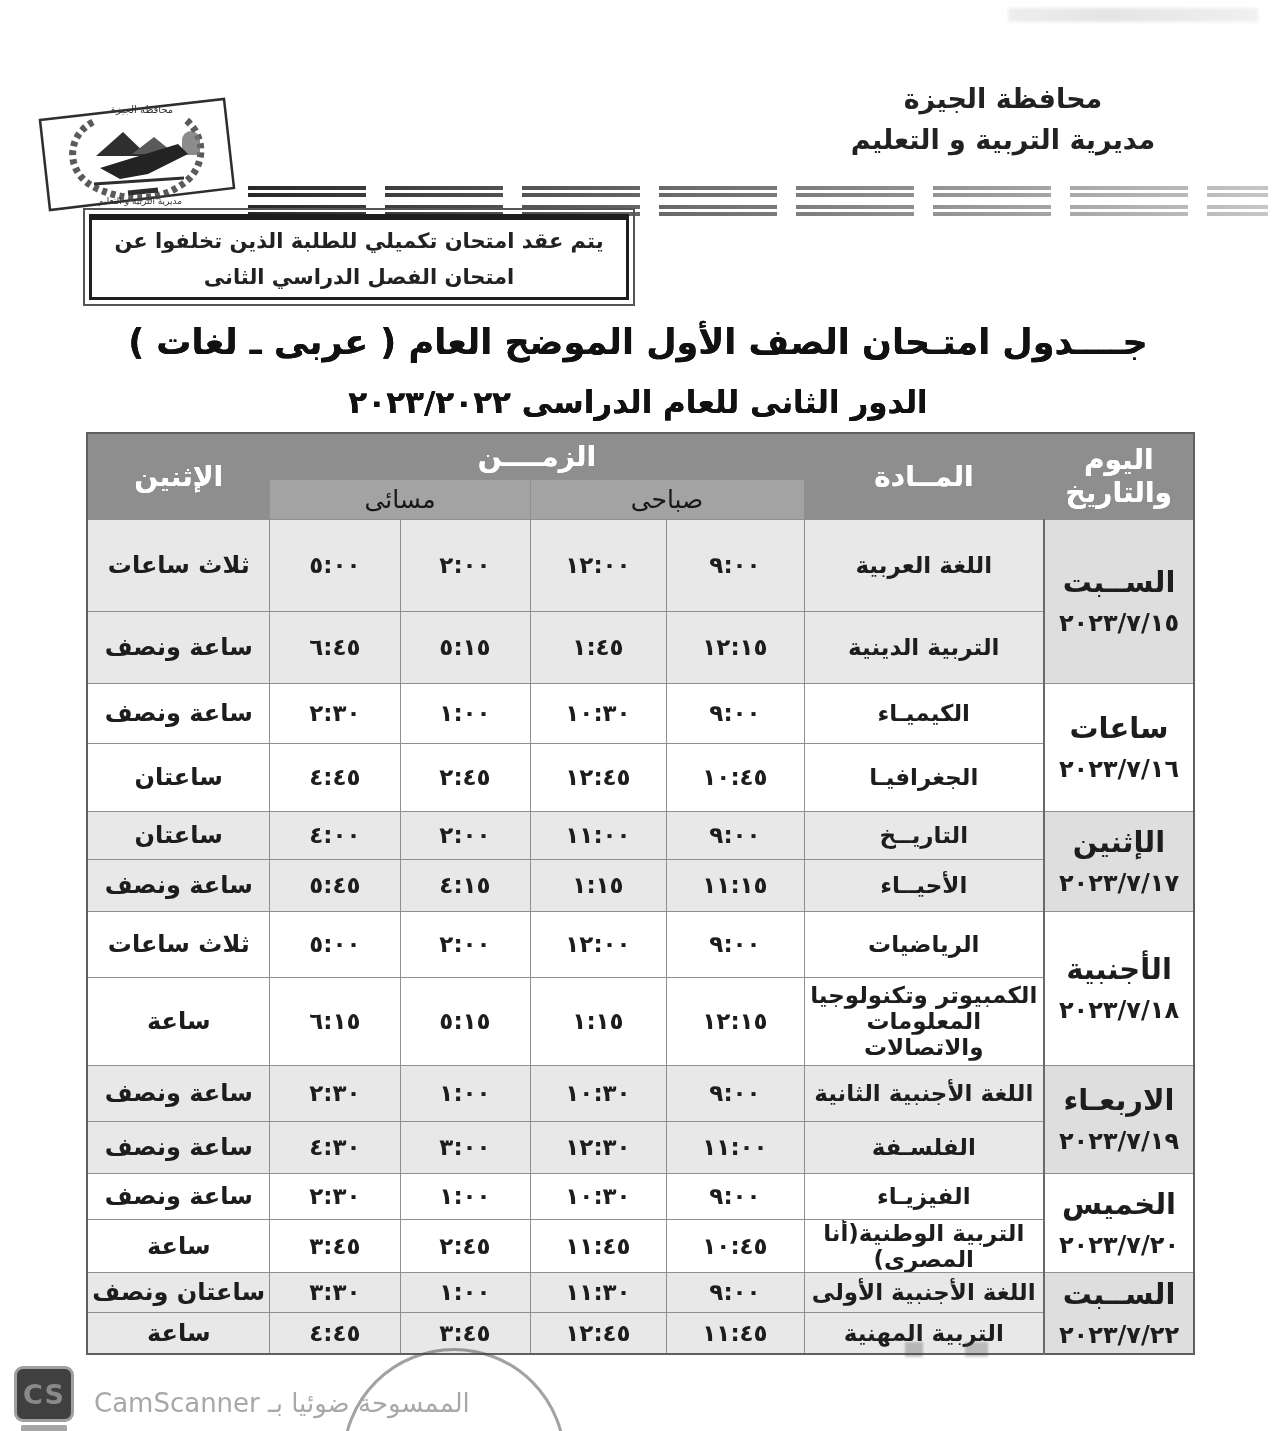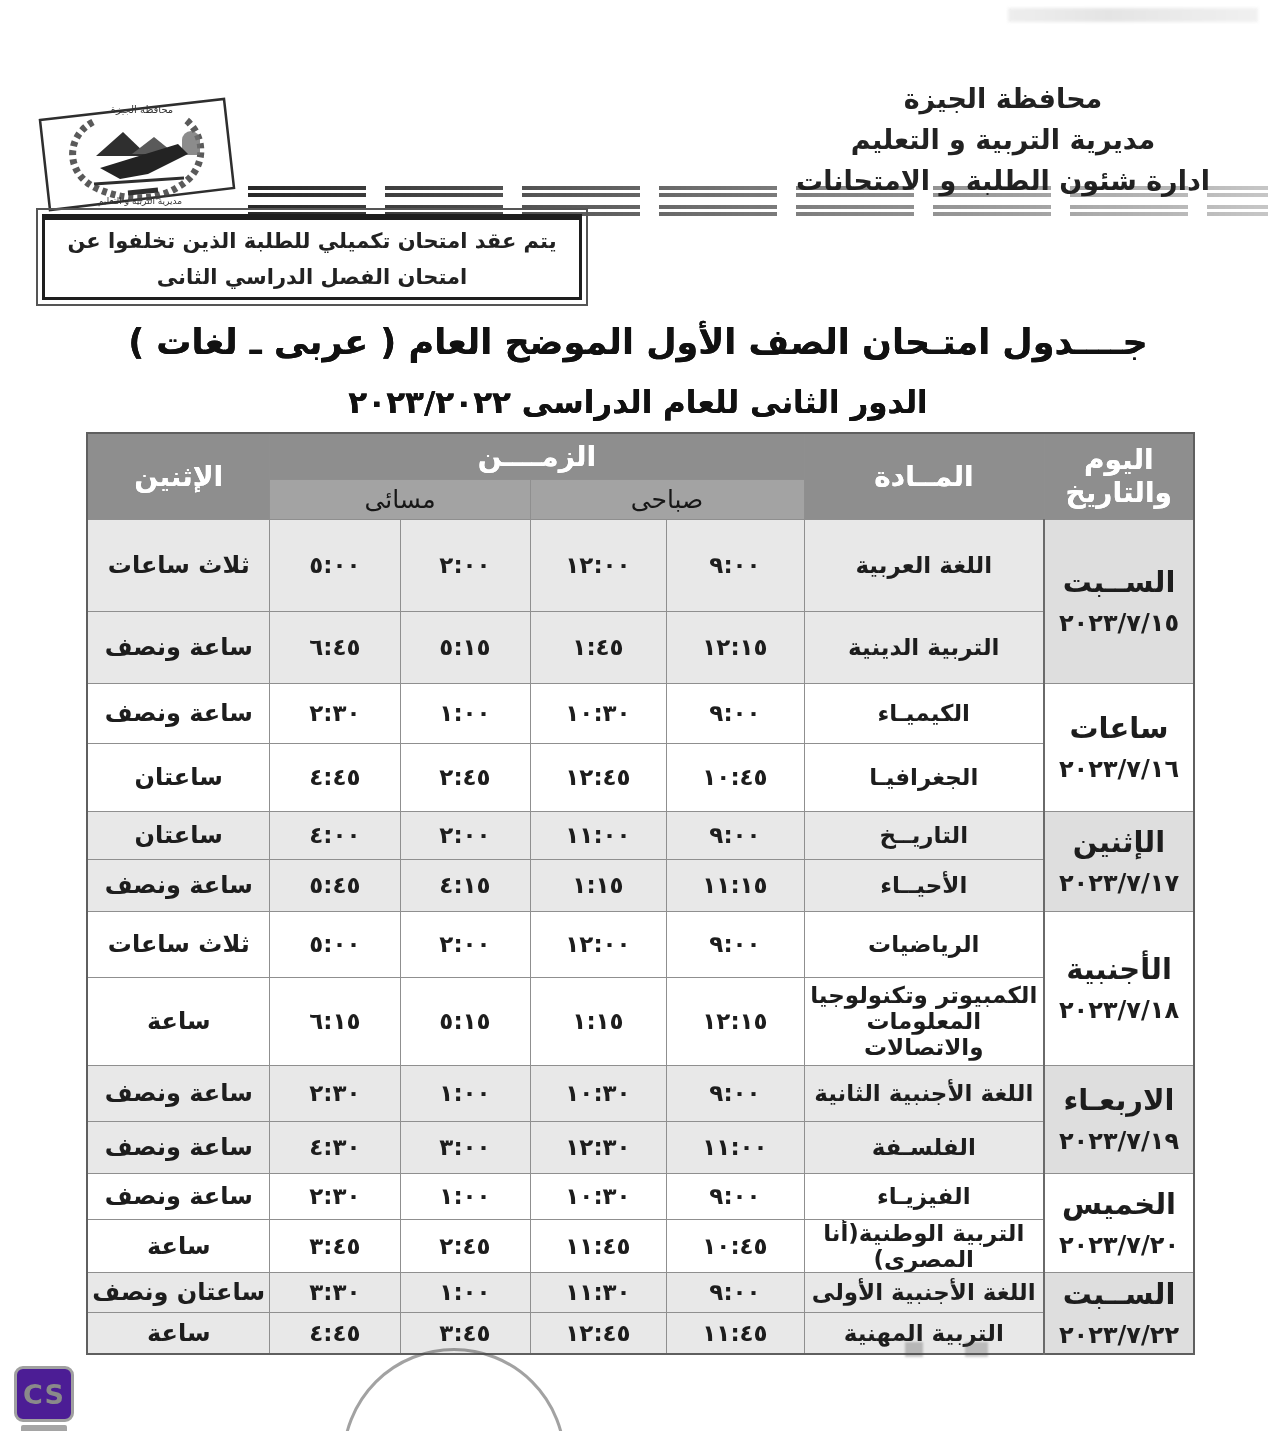--- a/index.html
+++ b/index.html
@@ -12,21 +12,21 @@
     background:linear-gradient(90deg,#ececec,#e2e2e2 40%,#efefef);filter:blur(1.5px);opacity:.9;}
   .org-block{position:absolute;right:48px;top:78px;width:450px;text-align:center;
     font-weight:bold;font-size:27px;line-height:41px;color:#222;}
   .seal{position:absolute;left:36px;top:96px;width:212px;height:120px;}
   .rule-bars{position:absolute;left:248px;right:8px;top:186px;}
   .rule-bars .bar{height:4px;margin-bottom:3px;
     background:repeating-linear-gradient(90deg,#1d1d1d 0 118px,transparent 118px 137px);
     -webkit-mask-image:linear-gradient(90deg,rgba(0,0,0,.95),rgba(0,0,0,.25));
     mask-image:linear-gradient(90deg,rgba(0,0,0,.95),rgba(0,0,0,.25));}
   .rule-bars .bar.sp{margin-top:8px;}
-  .notice-box{position:absolute;right:694px;top:214px;width:540px;height:86px;
+  .notice-box{position:absolute;right:647px;top:214px;width:540px;height:86px;
     border:3px solid #1e1e1e;border-top-width:6px;outline:2px solid #555;outline-offset:4px;
     display:flex;flex-direction:column;justify-content:center;text-align:center;
     font-size:21px;font-weight:bold;line-height:36px;color:#222;padding:4px 10px;box-sizing:border-box;}
   
   .title-1{position:absolute;left:0;right:0;top:322px;text-align:center;
     font-size:35px;font-weight:bold;color:#111;text-shadow:0 0 .6px #111;}
   .title-2{position:absolute;left:0;right:0;top:384px;text-align:center;
     font-size:31px;font-weight:bold;color:#111;text-shadow:0 0 .5px #111;}
   
   table.sched{position:absolute;right:81px;top:432px;width:1107px;border-collapse:collapse;
@@ -46,35 +46,34 @@
   tr.g-shaded td{background:#e8e8e8;}
   tr.g-shaded td.day{background:#dedede;}
   tr.g-plain td{background:#ffffff;}
   
   .stamp-arc{position:absolute;left:342px;top:1348px;width:218px;height:218px;border-radius:50%;
     border:3px solid rgba(70,70,70,.5);}
   .ink-mark{position:absolute;left:905px;top:1342px;width:115px;height:15px;opacity:.55;filter:blur(1.2px);
     background:linear-gradient(90deg,rgba(70,70,70,.55) 0 16%,transparent 16% 52%,rgba(70,70,70,.5) 52% 72%,transparent 72%);}
   .footer{position:absolute;left:14px;top:1366px;display:flex;align-items:center;gap:20px;direction:ltr;}
   .cs-badge{width:60px;height:74px;position:relative;}
-  .cs-box{width:54px;height:50px;border:3px solid #a0a0a0;border-radius:9px;background:#4c1d95;
+  .cs-box{width:54px;height:50px;border:3px solid #a0a0a0;border-radius:9px;background:#404040;
     display:flex;align-items:center;justify-content:center;}
   .cs-letters{font-weight:bold;font-size:27px;color:#8a8a8a;letter-spacing:1px;}
   .cs-tab{width:46px;height:12px;background:#a5a5a5;border-radius:2px;margin:3px auto 0 auto;}
   .scan-caption{direction:rtl;color:#a8a8a8;font-size:26px;white-space:nowrap;}
 </style>
 </head>
 <body>
 
 <div class="scan-smudge"></div>
 
 <div class="org-block">
   <div>محافظة الجيزة</div>
   <div>مديرية التربية و التعليم</div>
-  <div>ادارة شئون الطلبة و الامتحانات</div>
 </div>
 
 <div class="seal">
   <svg width="212" height="120" viewBox="0 0 212 120">
     <polygon points="4,24 188,3 198,92 14,114" fill="none" stroke="#2e2e2e" stroke-width="2.5"></polygon>
     <path d="M57,26 C30,40 28,78 62,93 C92,106 122,104 142,91 C172,74 170,40 150,24" fill="none" stroke="#3d3d3d" stroke-width="7" stroke-dasharray="5 4" opacity="0.85"></path>
     <rect x="146" y="44" width="18" height="15" fill="#6f6f6f" opacity="0.8"></rect>
     <path d="M146,44 a9,9 0 0 1 18,0 z" fill="#6f6f6f" opacity="0.8"></path>
     <polygon points="60,60 87,36 112,60" fill="#2f2f2f"></polygon>
     <polygon points="96,58 118,41 139,58" fill="#5a5a5a"></polygon>
@@ -274,13 +273,14 @@
 <div class="stamp-arc"></div>
 <div class="ink-mark"></div>
 
 <div class="footer">
   <div class="cs-badge">
     <div class="cs-box">
       <span class="cs-letters">CS</span>
     </div>
     <div class="cs-tab"></div>
   </div>
+  <div class="scan-caption">الممسوحة ضوئيا بـ CamScanner</div>
 </div>
 
 </body></html>

